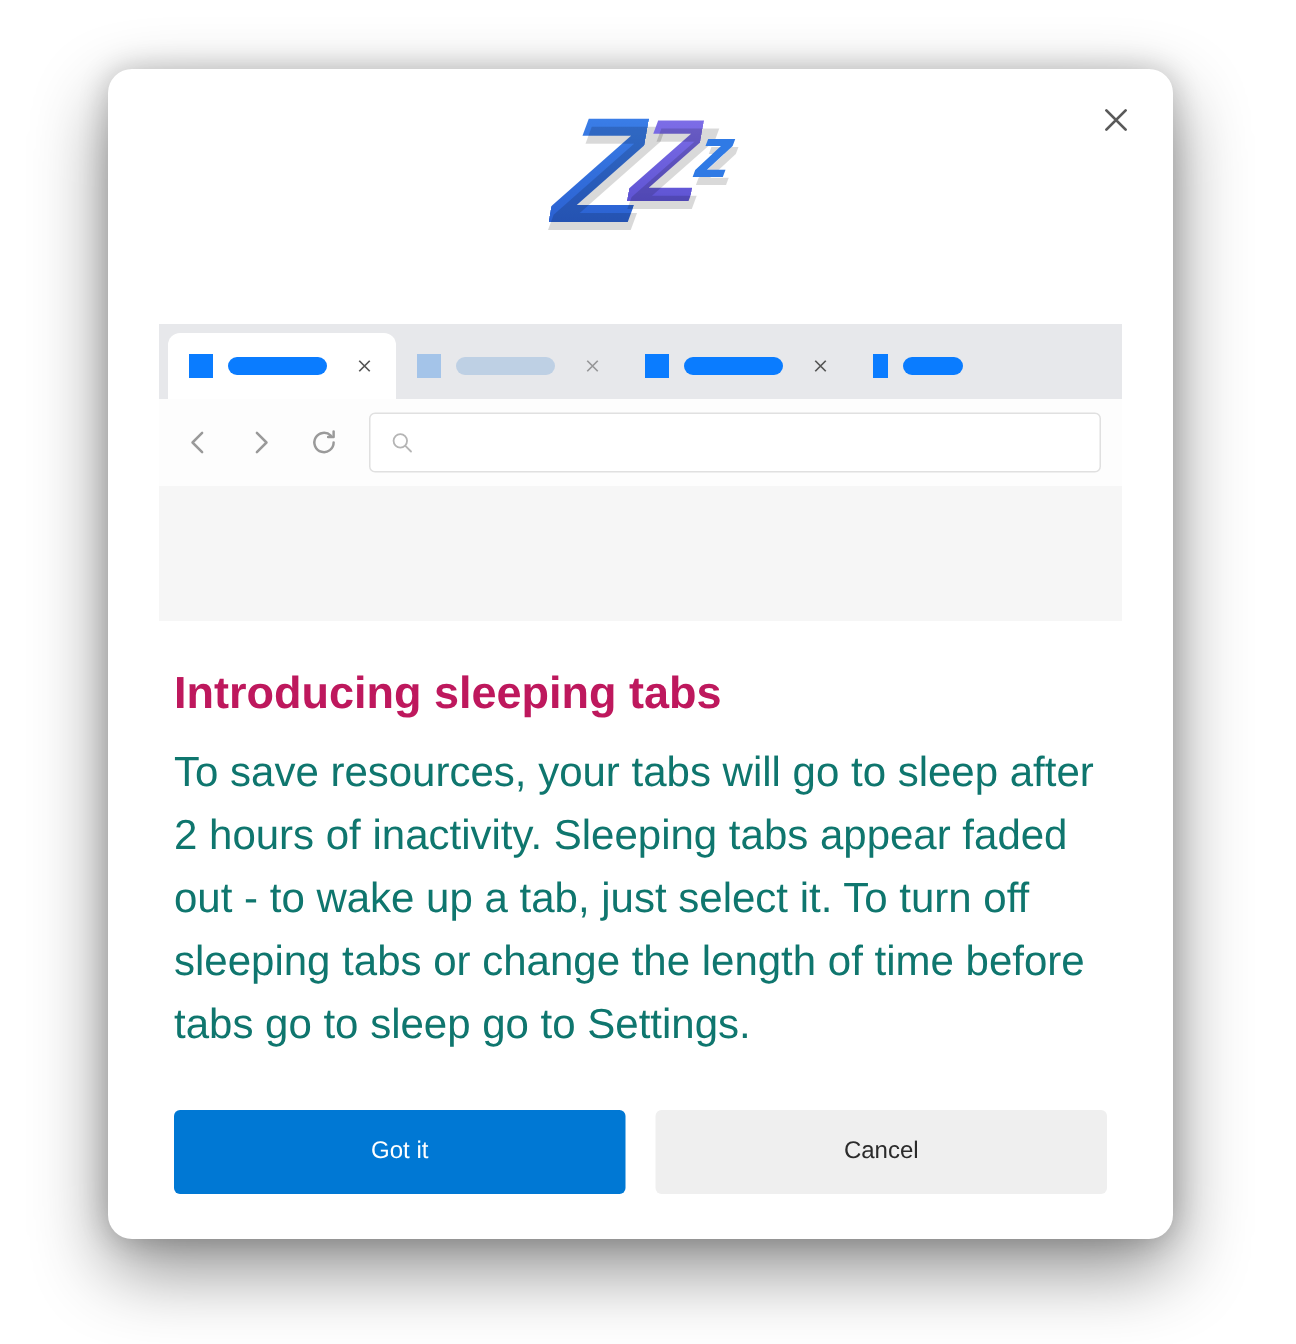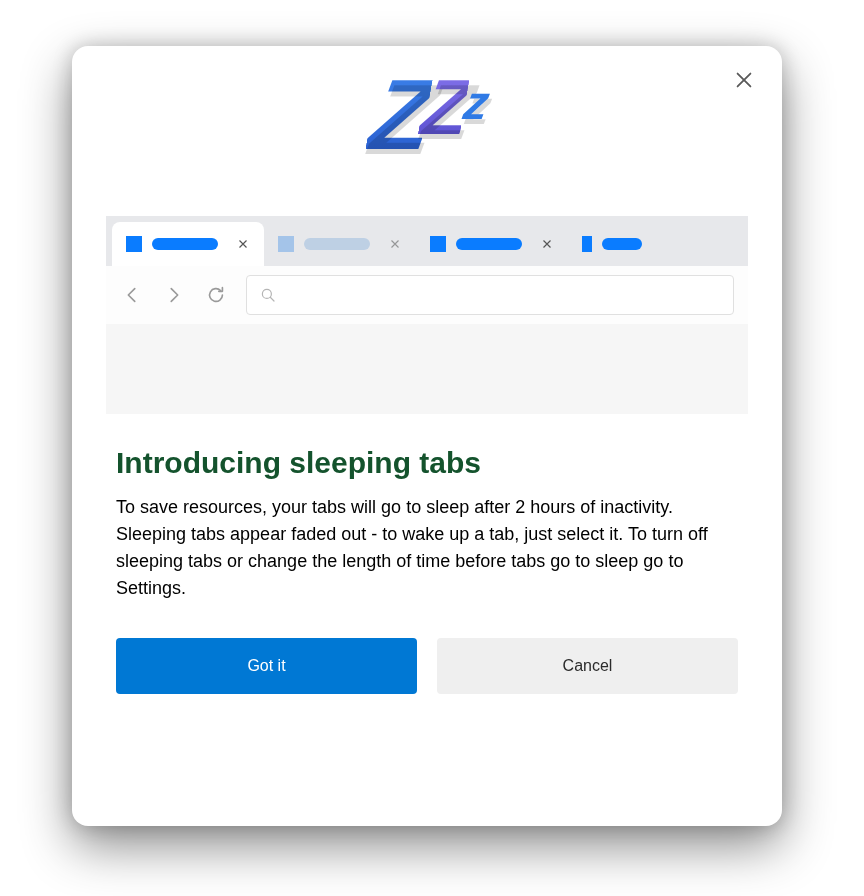--- a/index.html
+++ b/index.html
@@ -175,27 +175,27 @@
     background: #f6f6f6;
   }
 
   
   .text-area {
     padding: 32px 44px 0 44px;
   }
   .title {
     font-size: 30px;
     font-weight: 700;
-    color: #14532d;
+    color: #be185d;
     margin: 0 0 14px 0;
   }
   .desc {
-    font-size: 18px;
+    font-size: 28px;
     line-height: 1.5;
-    color: #000000;
+    color: #0f766e;
     margin: 0;
   }
 
   
   .btn-row {
     display: flex;
     gap: 20px;
     padding: 36px 44px 0 44px;
   }
   .btn {

